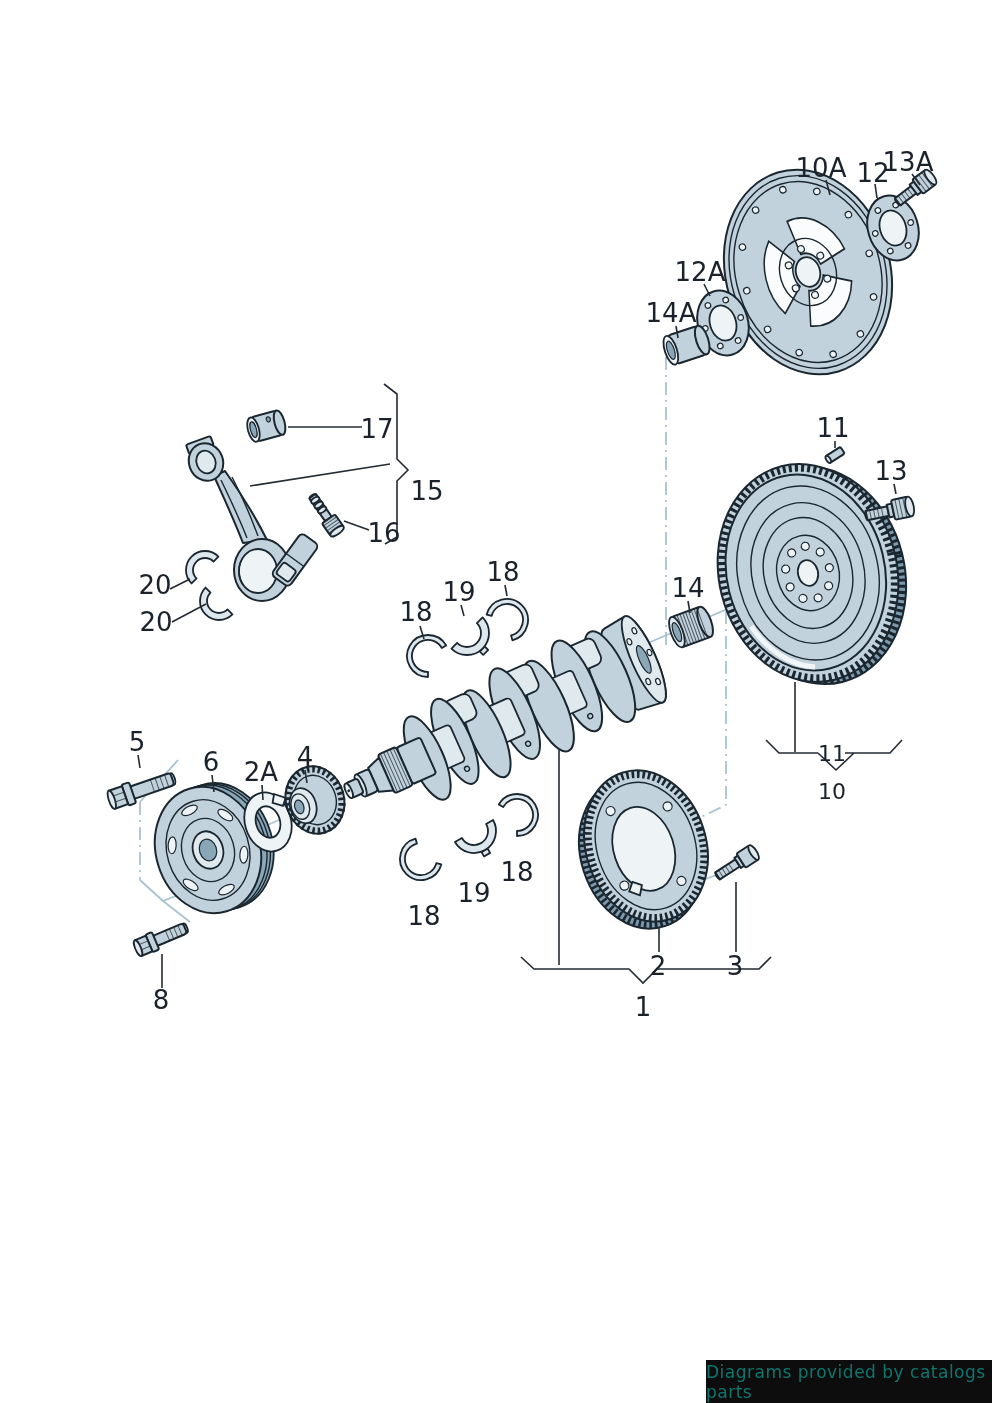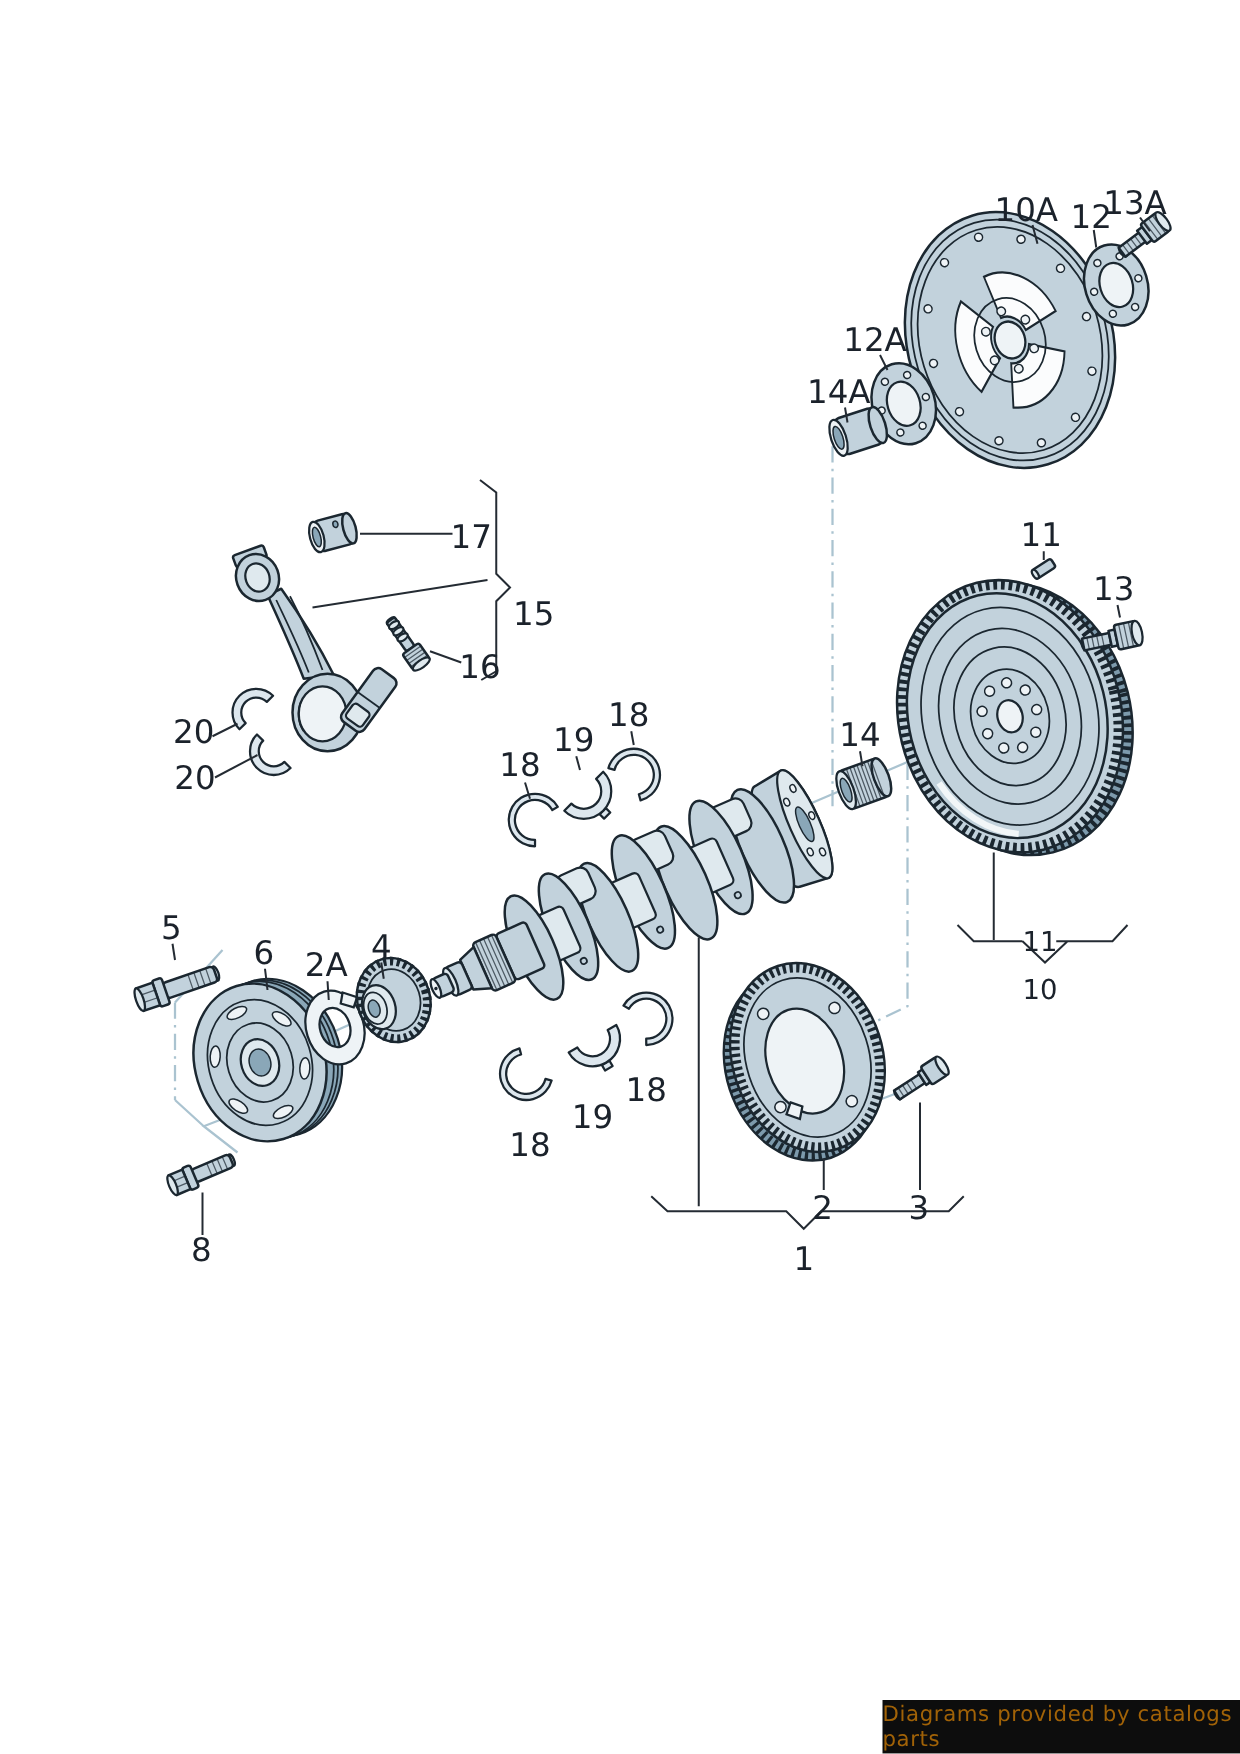--- a/index.html
+++ b/index.html
@@ -19,21 +19,21 @@
   .ol {fill:none;stroke:#1b2730;stroke-width:1.4;}
   .rib{fill:none;stroke:#1b2730;stroke-width:1;opacity:.7;}
   .teeth{fill:none;stroke:#1b2730;stroke-width:7;}
   .lead{fill:none;stroke:#242b33;stroke-width:1.6;}
   .cons {fill:none;stroke:#aac3d0;stroke-width:1.8;}
   .consd{fill:none;stroke:#aac3d0;stroke-width:1.8;stroke-dasharray:13 5 2 5;}
   .callout{font-size:26px;fill:#1b222b;text-anchor:middle;font-family:"DejaVu Sans",sans-serif;}
   .callout.sm{font-size:22px;}
   .footer-bar{position:absolute;left:706px;top:1360px;width:286px;height:43px;
       background:#0d0d0d;display:flex;align-items:center;justify-content:center;}
-  .footer-bar span{color:#a16207;font-size:17px;letter-spacing:.5px;}
+  .footer-bar span{color:#0f766e;font-size:17px;letter-spacing:.5px;}
 </style>
 </head>
 <body>
 
 <div class="page">
 <svg width="992" height="1403" viewBox="0 0 992 1403">
 
   <g>
     <path class="cons" d="M668,352 L898,227"></path>
     <path class="consd" d="M666,357 V650"></path>

